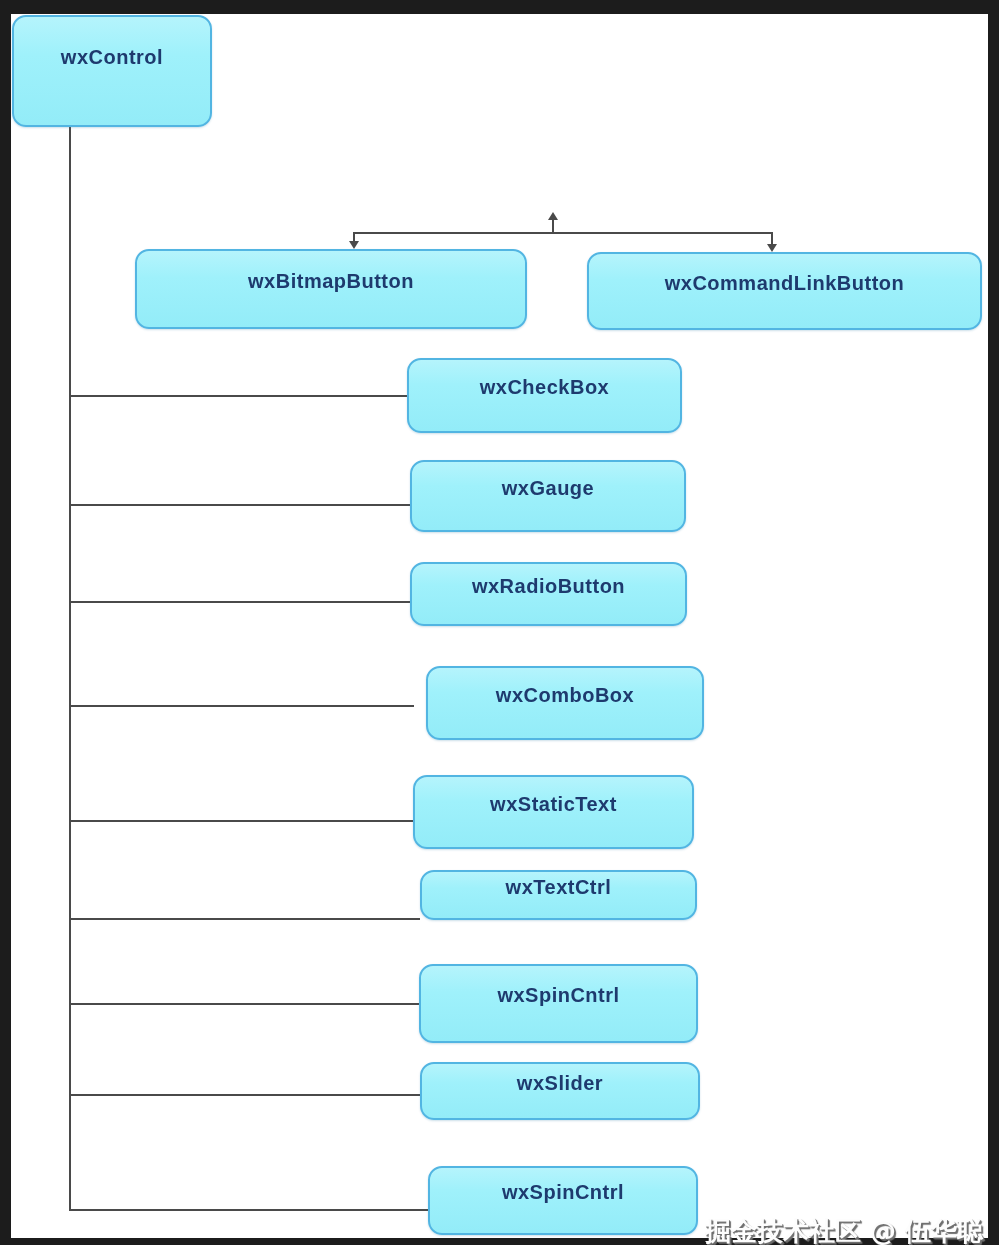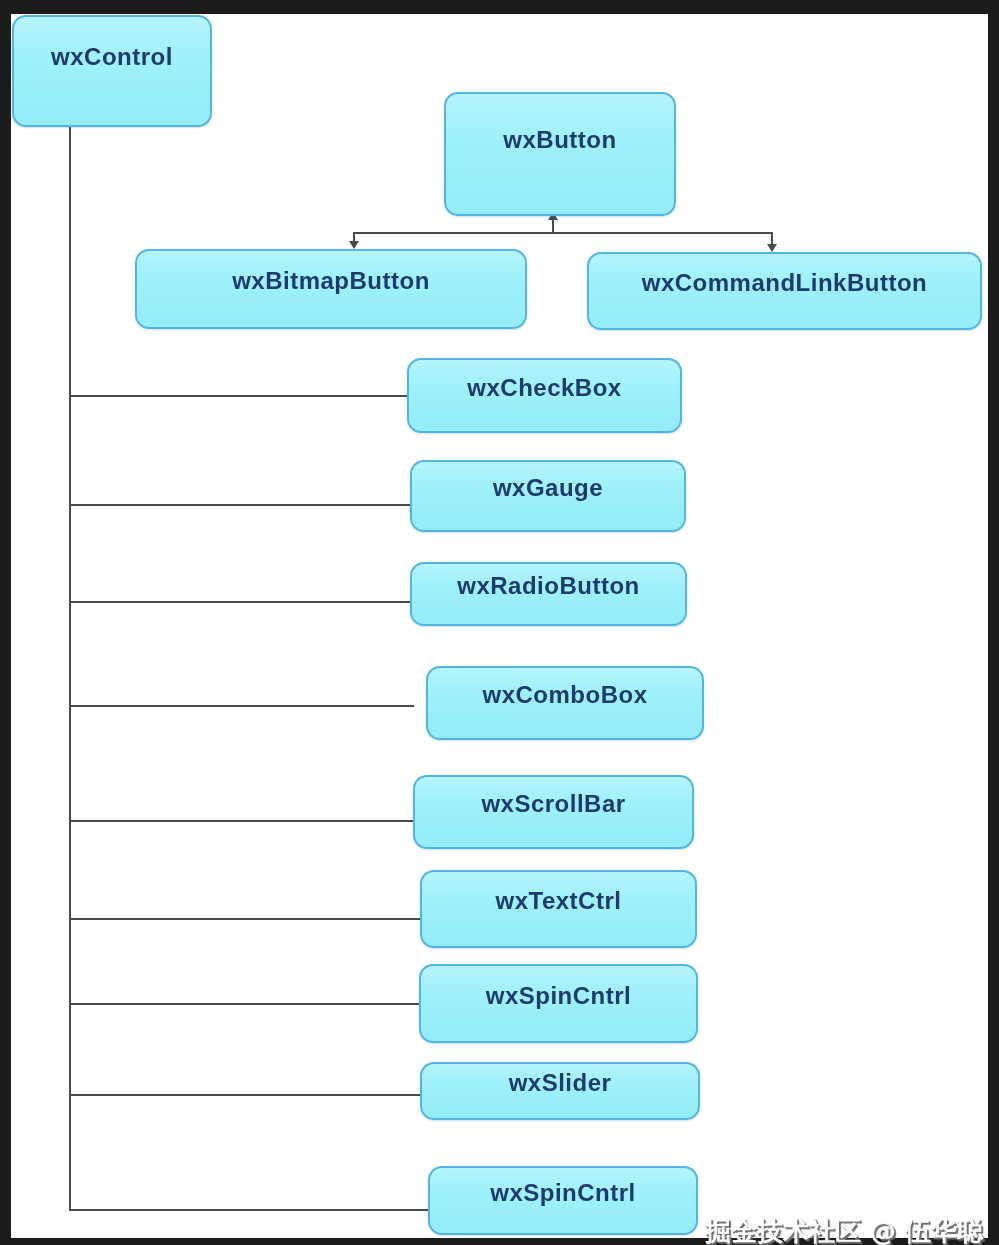--- a/index.html
+++ b/index.html
@@ -19,21 +19,21 @@
     position:absolute;
     background:linear-gradient(180deg,#b5f4fc 0%,var(--node-fill) 35%,#93ecf8 100%);
     border:2px solid var(--node-border);
     border-radius:14px;
     display:flex;align-items:center;justify-content:center;
     box-shadow:0 1px 2px rgba(60,130,170,0.25);
   }
   .node-label{
     color:var(--node-text);
     font-weight:700;
-    font-size:24px;
+    font-size:20px;
     letter-spacing:0.5px;
     transform:translateY(-8px);
     white-space:nowrap;
   }
   .node-label.big{transform:translateY(-14px);}
   .hline{position:absolute;height:2px;background:var(--line);}
   .vline{position:absolute;width:2px;background:var(--line);}
   .arrow-down{
     position:absolute;width:0;height:0;
     border-left:5px solid transparent;border-right:5px solid transparent;
@@ -76,45 +76,42 @@
   <div class="arrow-up" style="left:548px;top:212px"></div>
   <div class="hline" style="left:353px;top:232px;width:420px"></div>
   <div class="vline" style="left:353px;top:232px;height:11px"></div>
   <div class="arrow-down" style="left:349px;top:241px"></div>
   <div class="vline" style="left:771px;top:232px;height:13px"></div>
   <div class="arrow-down" style="left:767px;top:244px"></div>
 
   <div class="node" style="left:12px;top:15px;width:200px;height:112px">
     <span class="node-label big">wxControl</span>
   </div>
-  <div class="node" style="left:444px;top:92px;width:232px;height:124px">
-    <span class="node-label big">wxButton</span>
-  </div>
   <div class="node" style="left:135px;top:249px;width:392px;height:80px">
     <span class="node-label">wxBitmapButton</span>
   </div>
   <div class="node" style="left:587px;top:252px;width:395px;height:78px">
     <span class="node-label">wxCommandLinkButton</span>
   </div>
   <div class="node" style="left:407px;top:358px;width:275px;height:75px">
     <span class="node-label">wxCheckBox</span>
   </div>
   <div class="node" style="left:410px;top:460px;width:276px;height:72px">
     <span class="node-label">wxGauge</span>
   </div>
   <div class="node" style="left:410px;top:562px;width:277px;height:64px">
     <span class="node-label">wxRadioButton</span>
   </div>
   <div class="node" style="left:426px;top:666px;width:278px;height:74px">
     <span class="node-label">wxComboBox</span>
   </div>
   <div class="node" style="left:413px;top:775px;width:281px;height:74px">
-    <span class="node-label">wxScrollBar</span>
+    <span class="node-label">wxStaticText</span>
   </div>
-  <div class="node" style="left:420px;top:870px;width:277px;height:78px">
+  <div class="node" style="left:420px;top:870px;width:277px;height:50px">
     <span class="node-label">wxTextCtrl</span>
   </div>
   <div class="node" style="left:419px;top:964px;width:279px;height:79px">
     <span class="node-label">wxSpinCntrl</span>
   </div>
   <div class="node" style="left:420px;top:1062px;width:280px;height:58px">
     <span class="node-label">wxSlider</span>
   </div>
   <div class="node" style="left:428px;top:1166px;width:270px;height:69px">
     <span class="node-label">wxSpinCntrl</span>

